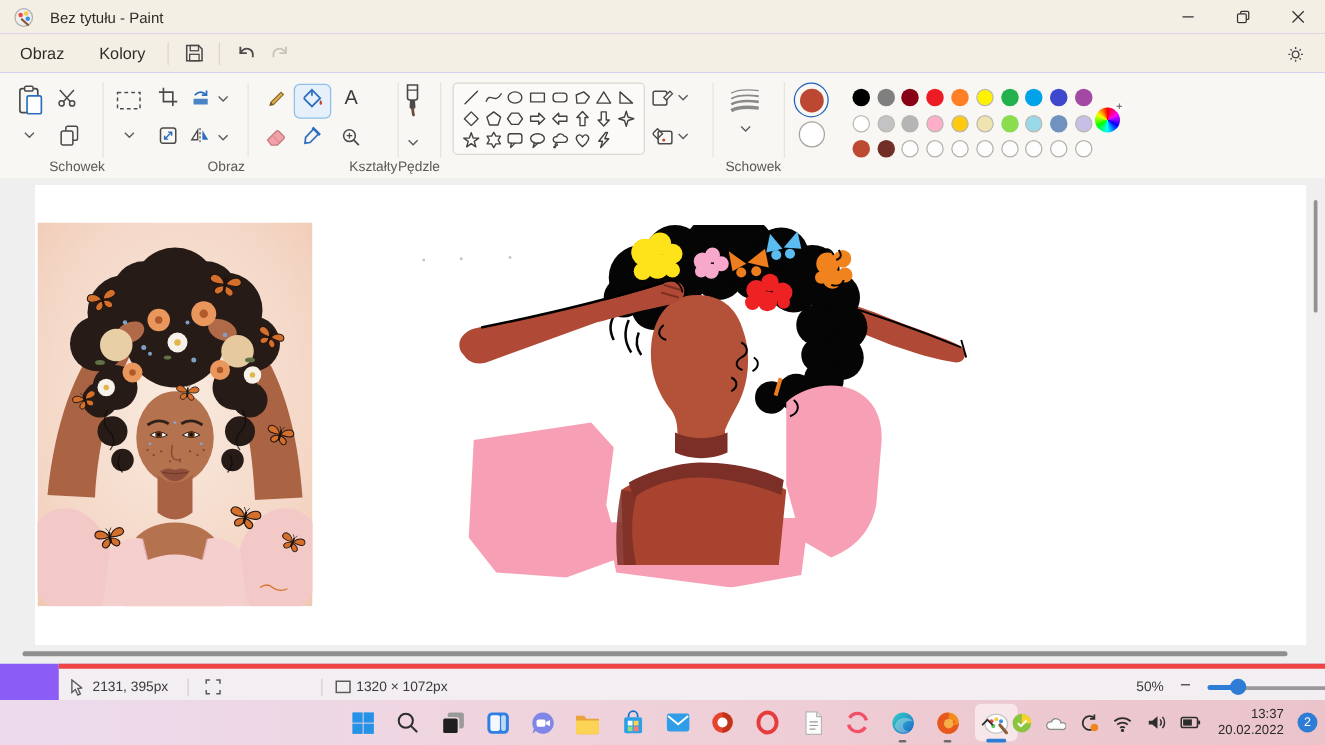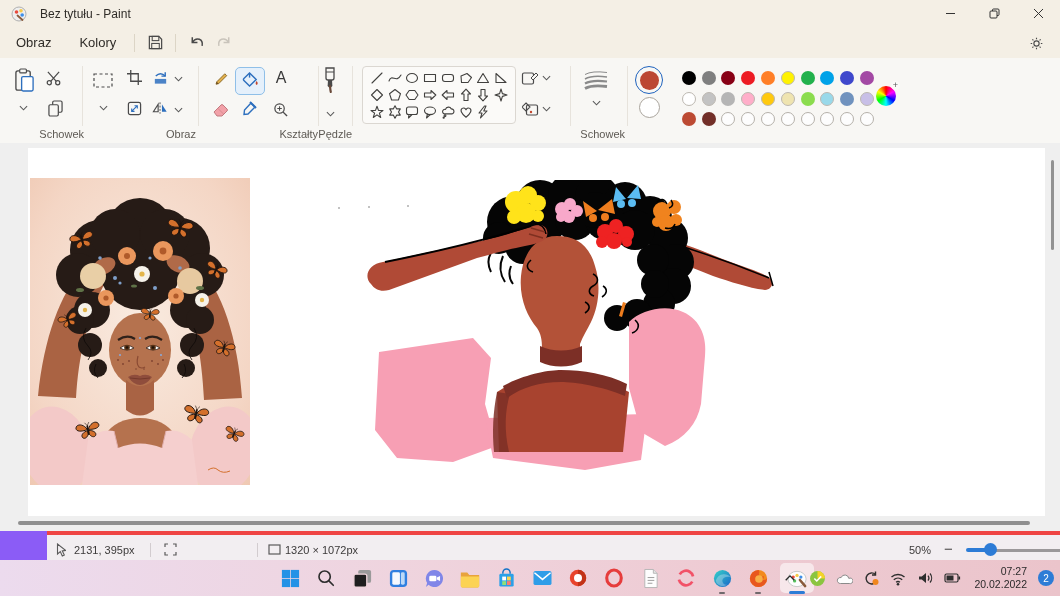--- a/index.html
+++ b/index.html
@@ -914,19 +914,19 @@
           </div>
           <div class="tray-icon">
             <svg width="17" height="16" viewBox="0 0 17 16">
               <rect x="1" y="4" width="13" height="8" rx="1.5" fill="none" stroke="#2d2d2d" stroke-width="1.2"></rect>
               <rect x="2.5" y="5.5" width="7" height="5" fill="#2d2d2d"></rect>
               <rect x="14.5" y="6.5" width="1.6" height="3" fill="#2d2d2d"></rect>
             </svg>
           </div>
         </span>
       <div class="clock">
-        <div>07:27</div>
+        <div>13:37</div>
         <div>20.02.2022</div>
       </div>
       <div class="badge">2</div>
     </div>
   </div>
 </div>
 
 </body></html>

